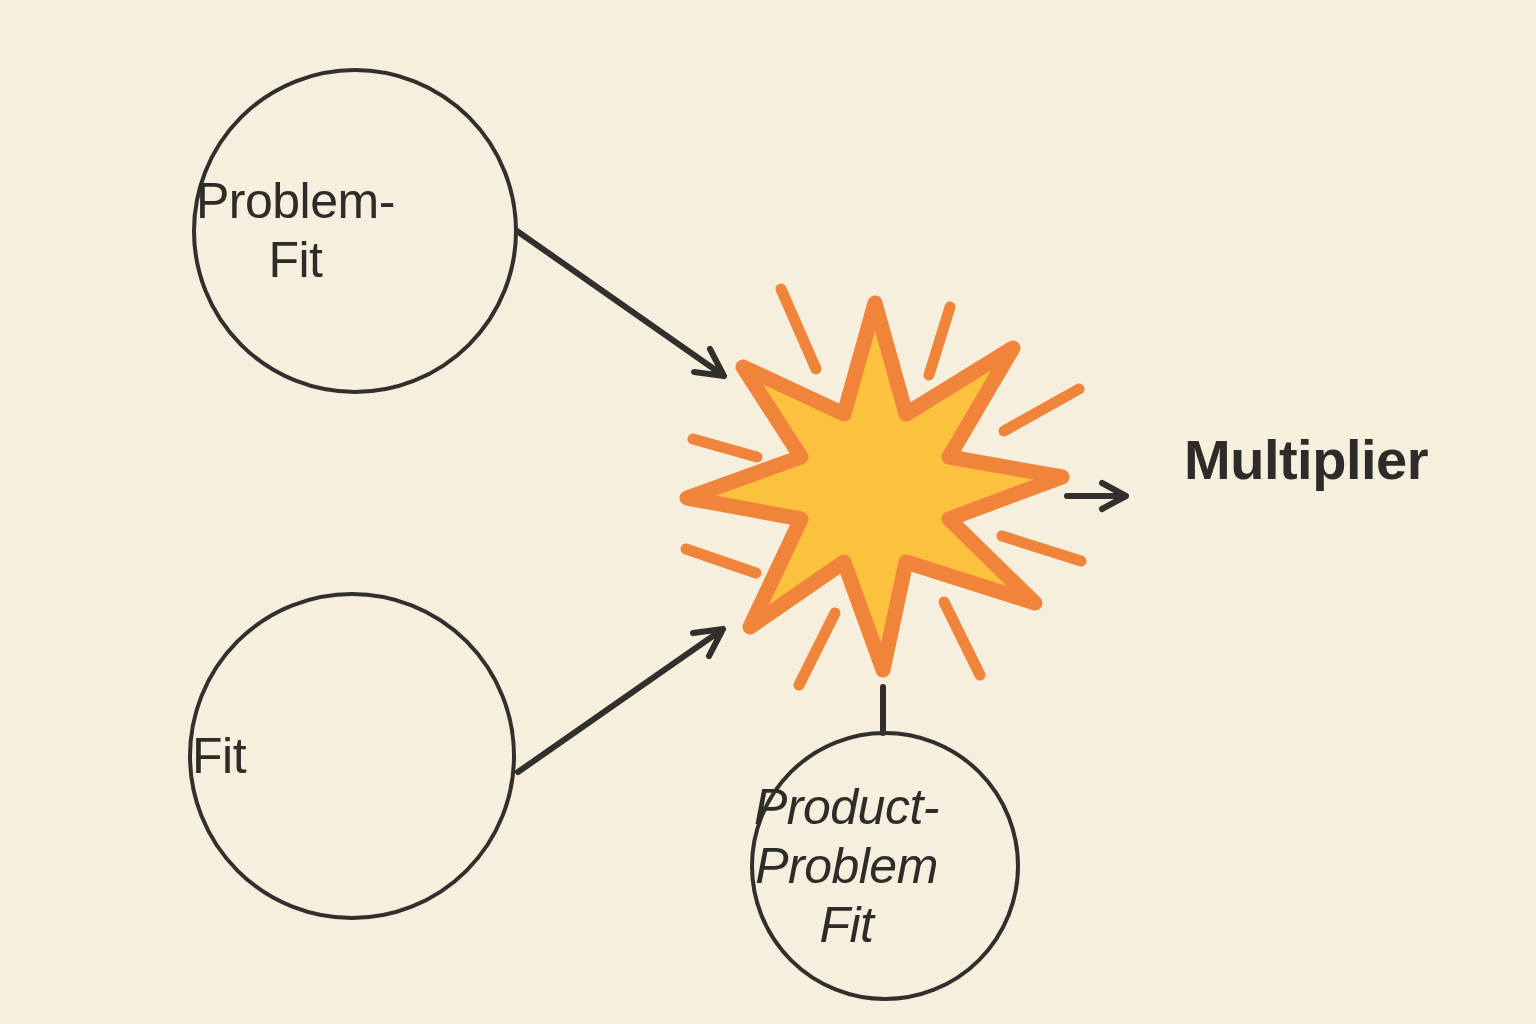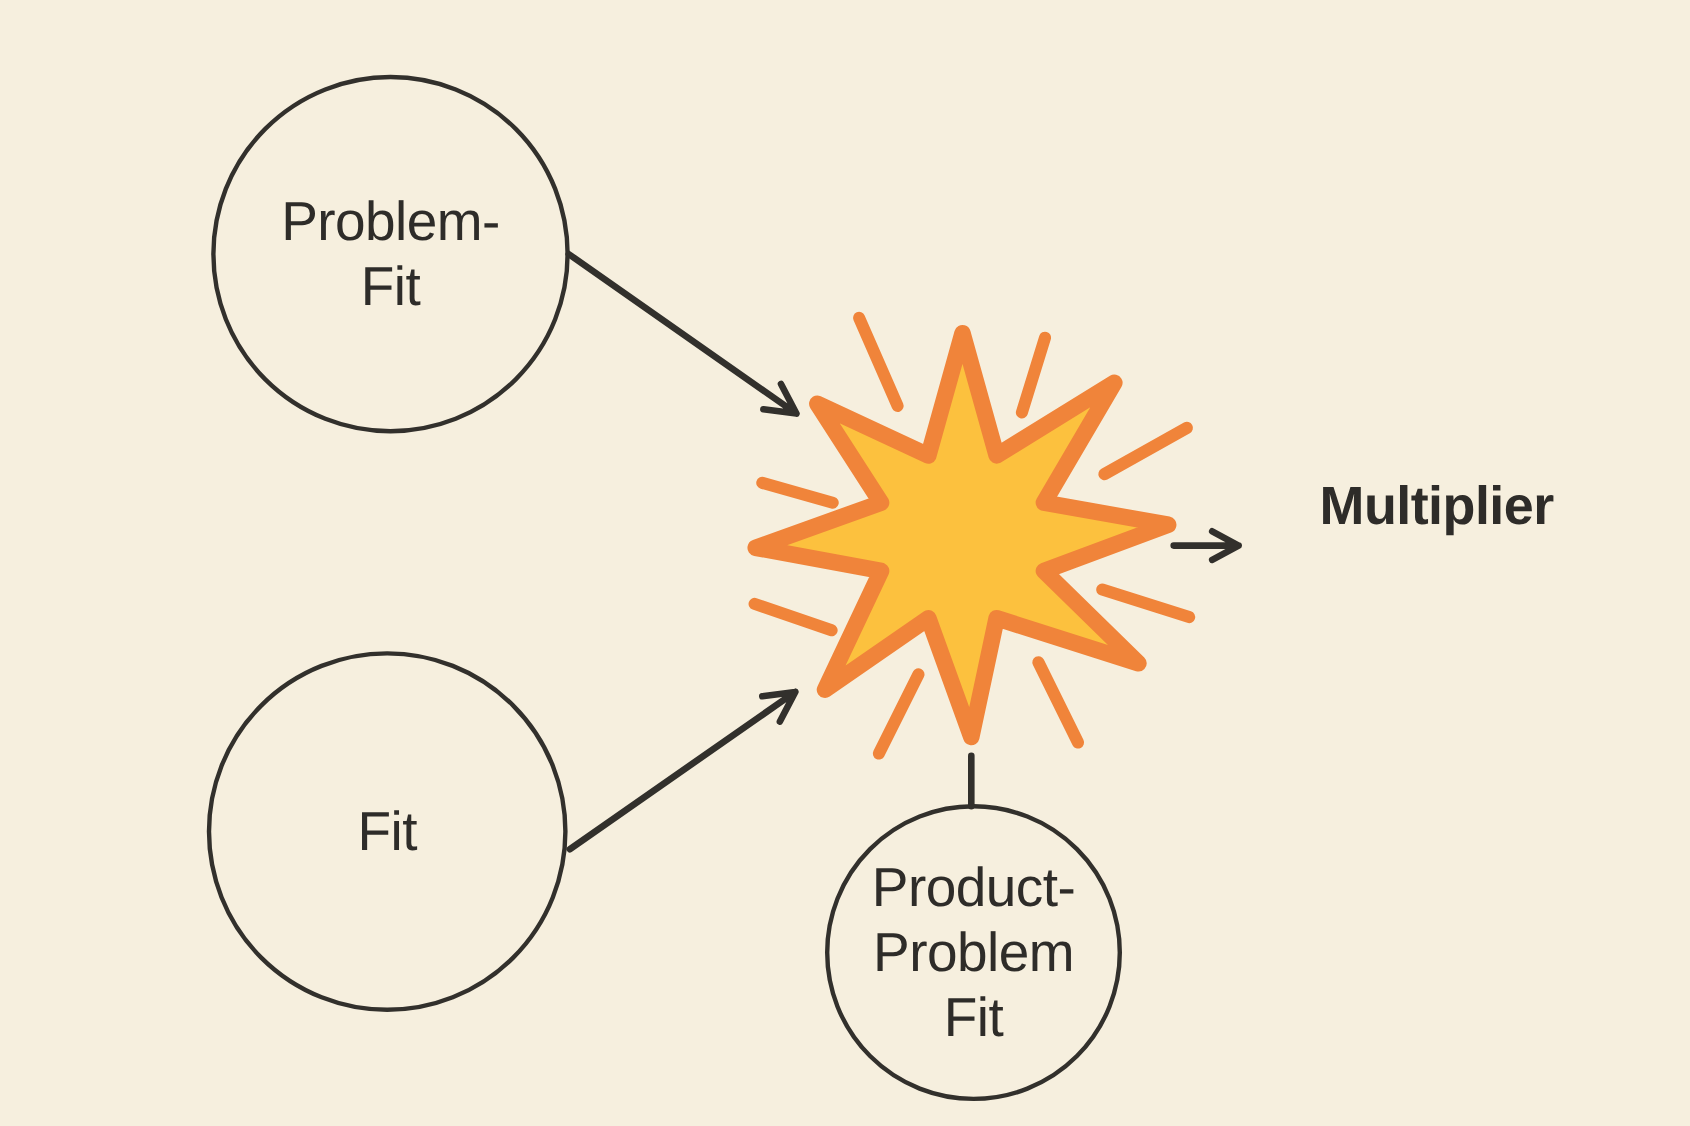--- a/index.html
+++ b/index.html
@@ -17,40 +17,39 @@
     position: absolute;
     left: 0; top: 0;
   }
   .node {
     position: absolute;
     border: 4.5px solid #32302c;
     border-radius: 50%;
     box-sizing: border-box;
     display: flex;
     align-items: center;
-    justify-content: center;
   }
   .node-label {
     text-align: center;
     color: #2e2c29;
     font-size: 50px;
     line-height: 59px;
     font-weight: 500;
     letter-spacing: -0.5px;
   }
   .node-label span { display: block; }
   #node-problem-solution { left: 192px; top: 68px;  width: 326px; height: 326px; }
   #node-founder-problem  { left: 188px; top: 592px; width: 328px; height: 328px; }
-  #node-product-market   { left: 750px; top: 731px; width: 270px; height: 270px; }
+  #node-product-market   { left: 750px; top: 731px; width: 270px; height: 270px; font-style: italic; }
   #result-label {
     position: absolute;
     left: 1106px; top: 427px; width: 400px;
     text-align: center;
     color: #2e2c29;
-    font-size: 49px;
+    font-size: 56px;
     line-height: 66px;
     font-weight: 700;
     letter-spacing: -0.5px;
   }
   #result-label span { display: block; }
 </style>
 </head>
 <body>
 
 <div id="canvas">

